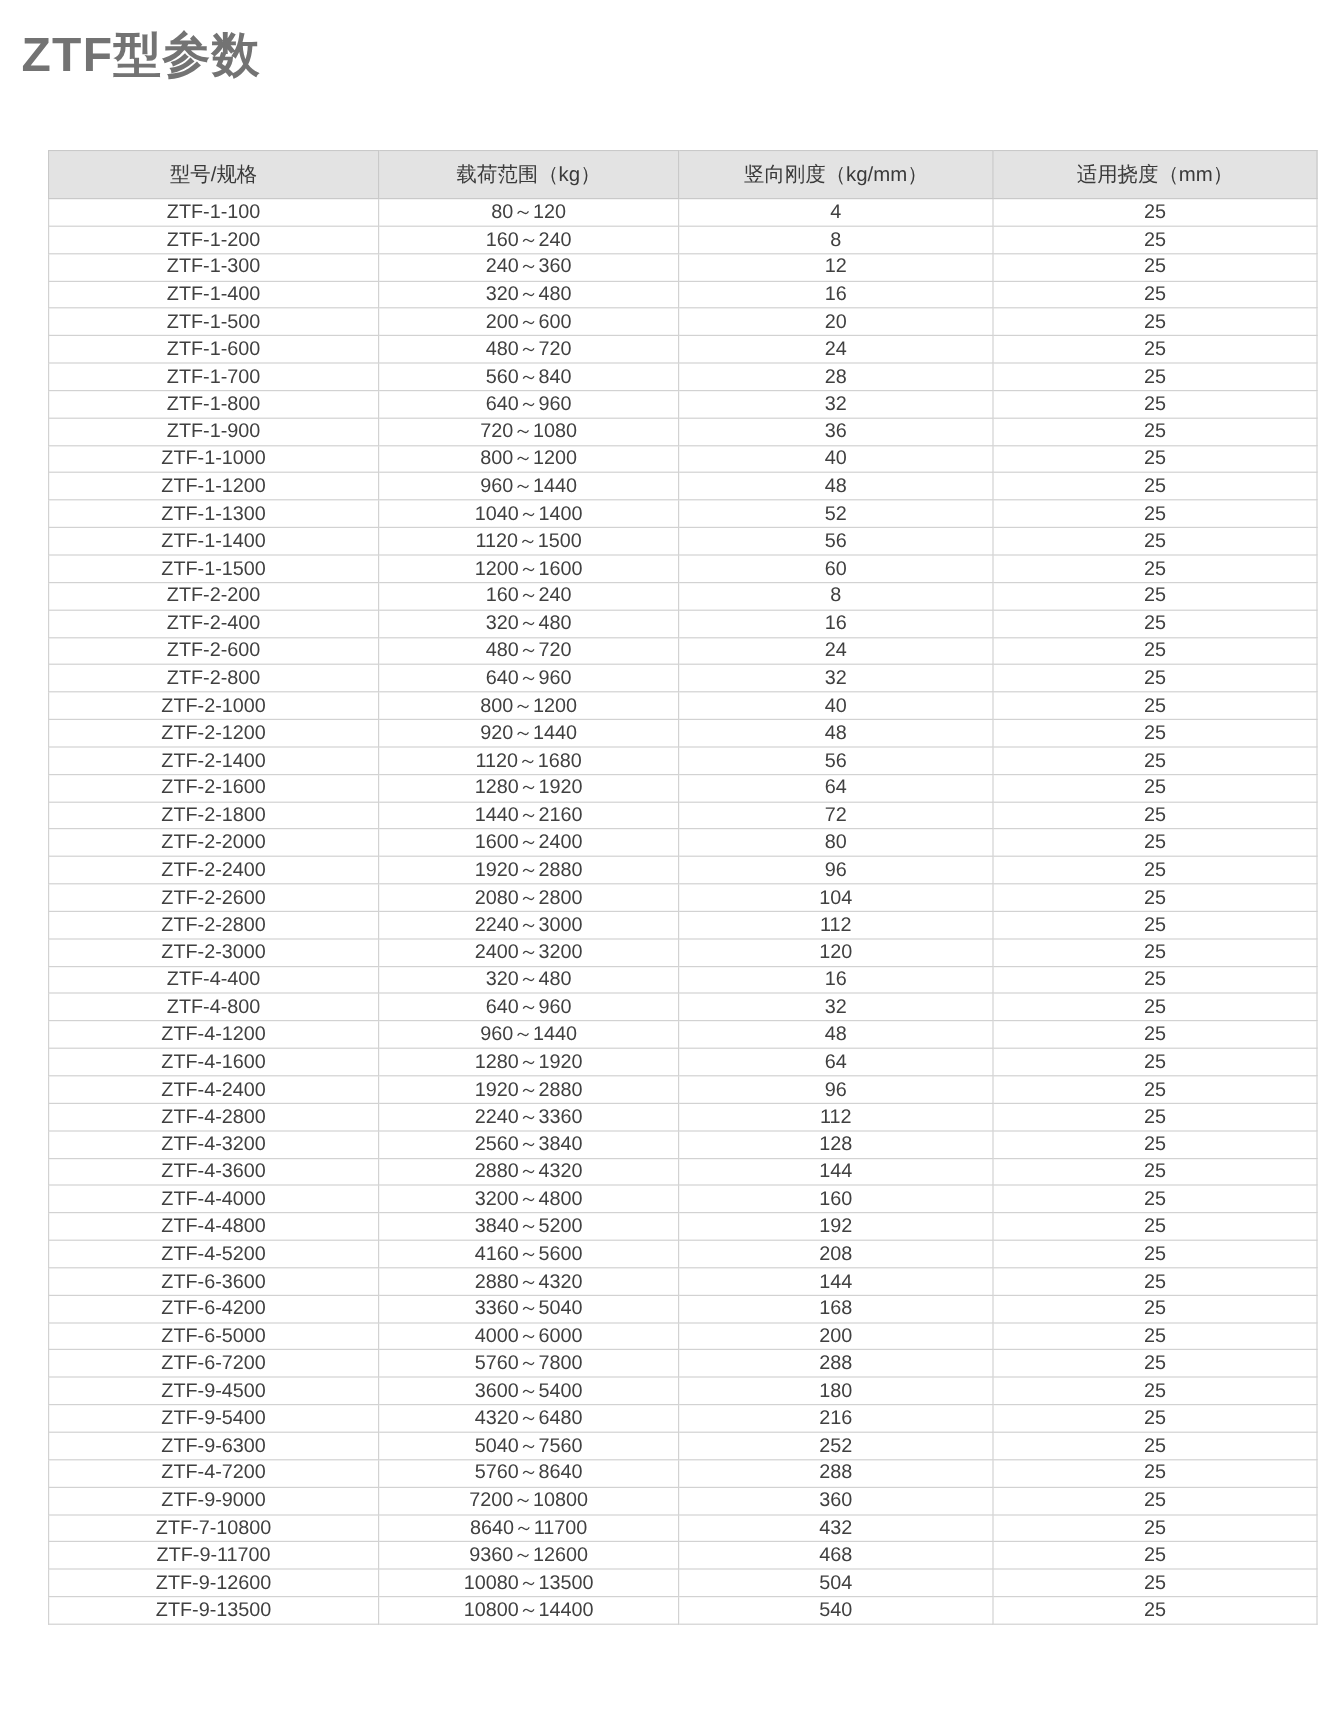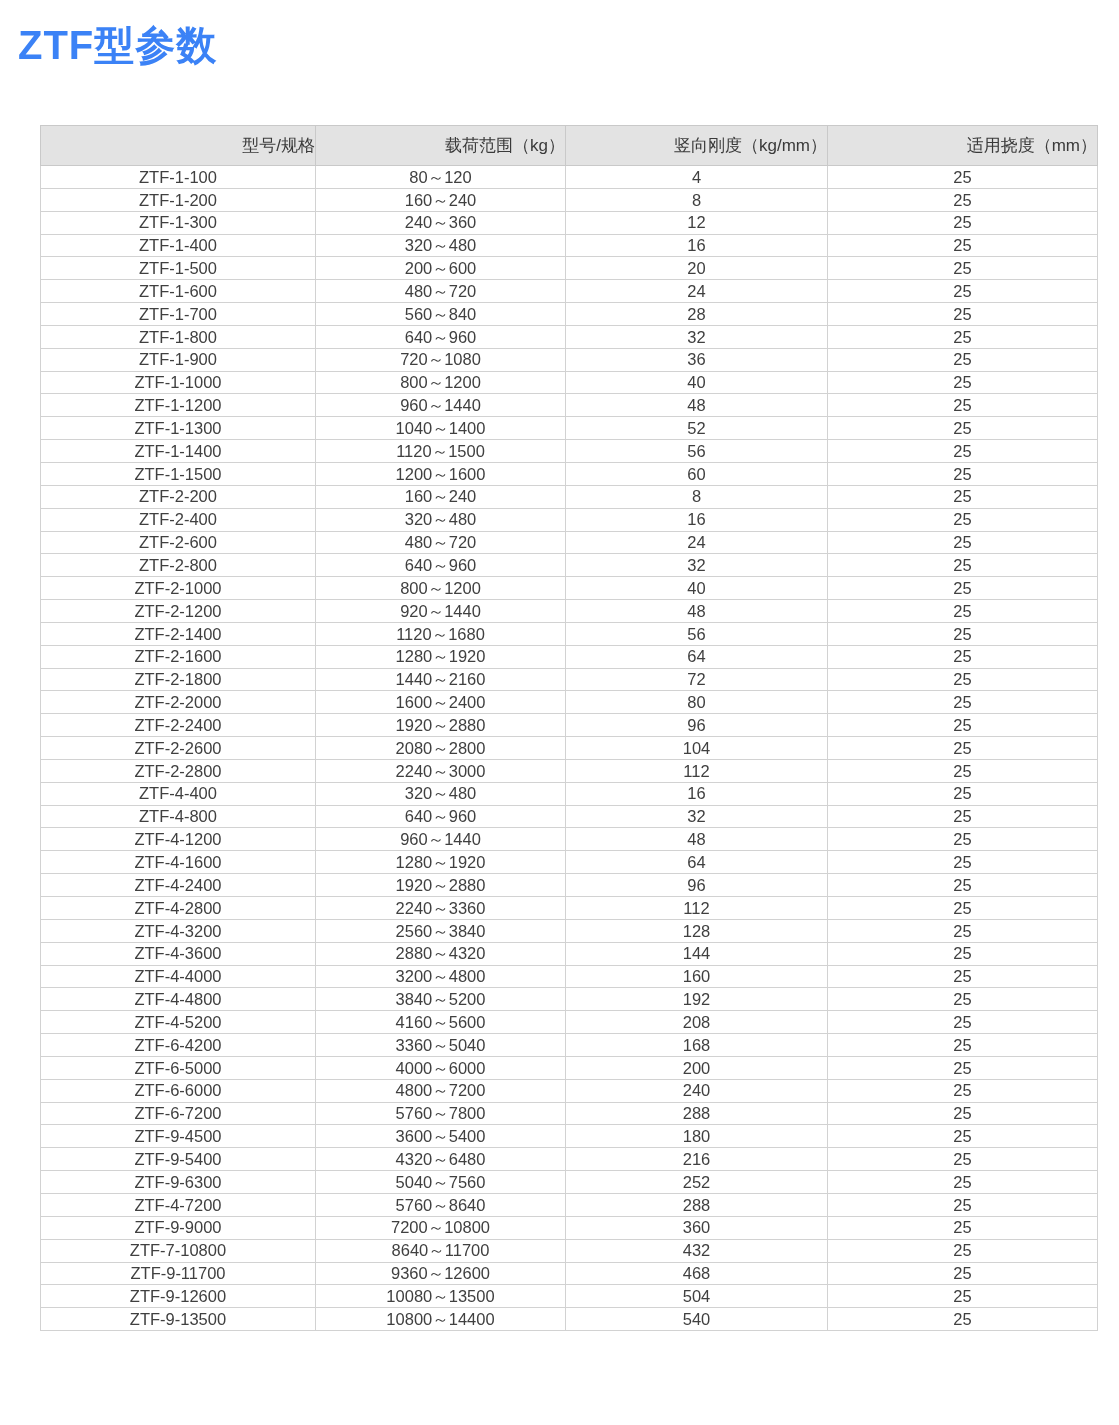--- a/index.html
+++ b/index.html
@@ -14,21 +14,21 @@
     height: 1425px;
     background: #ffffff;
     overflow: hidden;
   }
   .page-title {
     position: absolute;
     left: 18px;
     top: 18px;
     font-size: 40px;
     font-weight: 600;
-    color: #3b82f6;
+    color: #737373;
     letter-spacing: 1px;
   }
   table.spec-table {
     position: absolute;
     left: 40px;
     top: 125px;
     width: 1057px;
     border-collapse: collapse;
     table-layout: fixed;
     color: #3d3d3d;
@@ -36,21 +36,21 @@
   table.spec-table col.c1 { width: 275px; }
   table.spec-table col.c2 { width: 250px; }
   table.spec-table col.c3 { width: 262px; }
   table.spec-table col.c4 { width: 270px; }
   table.spec-table th {
     background: #e3e3e3;
     height: 40px;
     font-size: 17px;
     font-weight: 400;
     color: #3a3a3a;
-    text-align: right;
+    text-align: center;
     vertical-align: middle;
     border: 1px solid #c9c9c9;
   }
   table.spec-table td {
     height: 22.85px;
     font-size: 16.5px;
     line-height: 1;
     text-align: center;
     vertical-align: middle;
     background: #ffffff;
@@ -239,20 +239,26 @@
           <td>104</td>
           <td>25</td>
         </tr>
         <tr>
           <td>ZTF-2-2800</td>
           <td>2240～3000</td>
           <td>112</td>
           <td>25</td>
         </tr>
         <tr>
+          <td>ZTF-2-3000</td>
+          <td>2400～3200</td>
+          <td>120</td>
+          <td>25</td>
+        </tr>
+        <tr>
           <td>ZTF-4-400</td>
           <td>320～480</td>
           <td>16</td>
           <td>25</td>
         </tr>
         <tr>
           <td>ZTF-4-800</td>
           <td>640～960</td>
           <td>32</td>
           <td>25</td>
@@ -305,35 +311,35 @@
           <td>192</td>
           <td>25</td>
         </tr>
         <tr>
           <td>ZTF-4-5200</td>
           <td>4160～5600</td>
           <td>208</td>
           <td>25</td>
         </tr>
         <tr>
+          <td>ZTF-6-3600</td>
+          <td>2880～4320</td>
+          <td>144</td>
+          <td>25</td>
+        </tr>
+        <tr>
           <td>ZTF-6-4200</td>
           <td>3360～5040</td>
           <td>168</td>
           <td>25</td>
         </tr>
         <tr>
           <td>ZTF-6-5000</td>
           <td>4000～6000</td>
           <td>200</td>
-          <td>25</td>
-        </tr>
-        <tr>
-          <td>ZTF-6-6000</td>
-          <td>4800～7200</td>
-          <td>240</td>
           <td>25</td>
         </tr>
         <tr>
           <td>ZTF-6-7200</td>
           <td>5760～7800</td>
           <td>288</td>
           <td>25</td>
         </tr>
         <tr>
           <td>ZTF-9-4500</td>

